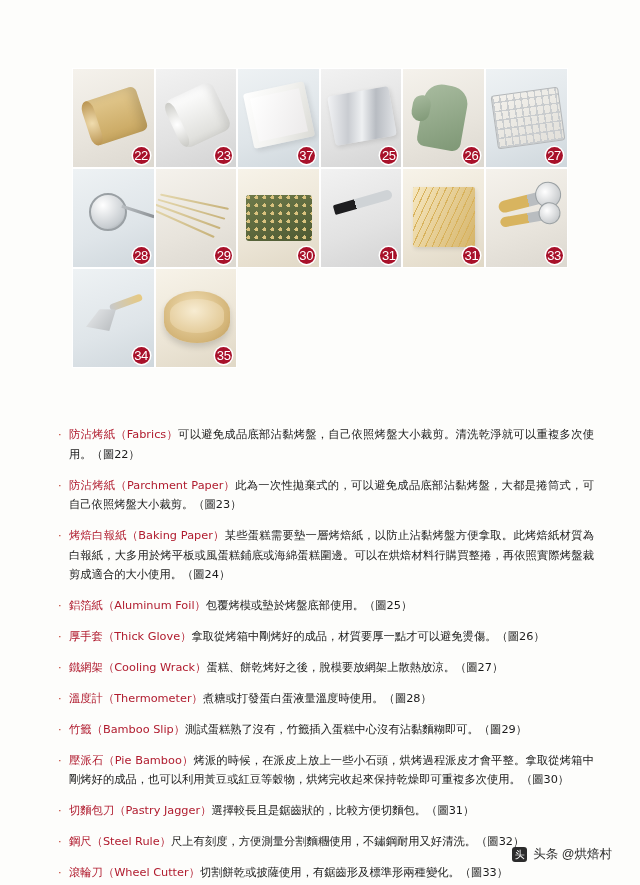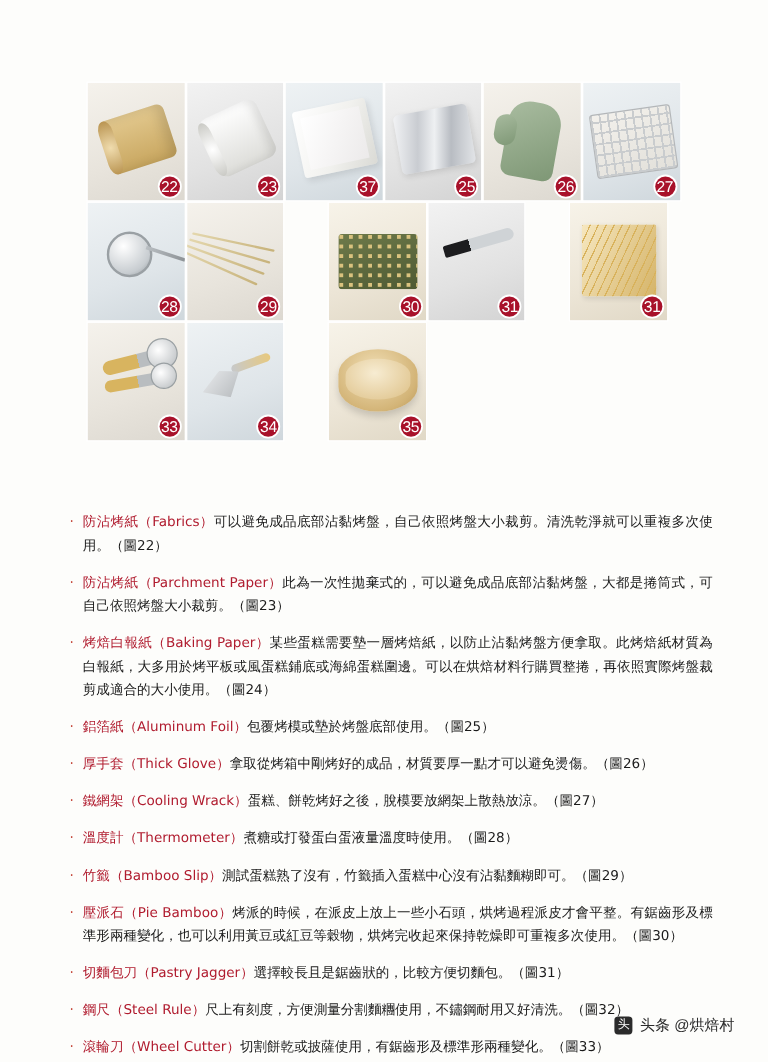--- a/index.html
+++ b/index.html
@@ -53,21 +53,21 @@
     font-size: 13px;
     line-height: 17px;
     text-align: center;
     font-family: "Liberation Sans", sans-serif;
     letter-spacing: -0.3px;
     box-shadow: 0 0 0 1.5px #ffffff;
   }
   
   .bg-soft { background: linear-gradient(160deg,#f5f2ec 0%, #e8e4dc 60%, #dcd8d0 100%); }
   .bg-cool { background: linear-gradient(160deg,#eef2f4 0%, #dfe5e9 60%, #cfd7dc 100%); }
-  .bg-warm { background: linear-gradient(160deg,#f7f3e9 0%, #ece5d6 60%, #e0d8c6 100%); margin-left: 36px; }
+  .bg-warm { background: linear-gradient(160deg,#f7f3e9 0%, #ece5d6 60%, #e0d8c6 100%); }
   .bg-grey { background: linear-gradient(160deg,#f2f2f2 0%, #e2e2e2 60%, #d3d3d3 100%); }
 
   
   .roll-paper { position:absolute; left:14px; top:24px; width:56px; height:46px;
     background: linear-gradient(180deg,#e3c98f,#c8a65f);
     border-radius: 6px; transform: rotate(-18deg);
     box-shadow: inset -6px 0 10px rgba(0,0,0,.12); }
   .roll-paper:after { content:""; position:absolute; left:-2px; top:0; width:12px; height:46px;
     background: radial-gradient(circle at 50% 50%, #f0dcae, #b8924e); border-radius:50%/10px; }
 
@@ -320,21 +320,21 @@
     <p class="item"><span class="dot">‧</span><span class="term">鋁箔紙（Aluminum Foil）</span><span>包覆烤模或墊於烤盤底部使用。（圖25）</span></p>
 
     <p class="item"><span class="dot">‧</span><span class="term">厚手套（Thick Glove）</span><span>拿取從烤箱中剛烤好的成品，材質要厚一點才可以避免燙傷。（圖26）</span></p>
 
     <p class="item"><span class="dot">‧</span><span class="term">鐵網架（Cooling Wrack）</span><span>蛋糕、餅乾烤好之後，脫模要放網架上散熱放涼。（圖27）</span></p>
 
     <p class="item"><span class="dot">‧</span><span class="term">溫度計（Thermometer）</span><span>煮糖或打發蛋白蛋液量溫度時使用。（圖28）</span></p>
 
     <p class="item"><span class="dot">‧</span><span class="term">竹籤（Bamboo Slip）</span><span>測試蛋糕熟了沒有，竹籤插入蛋糕中心沒有沾黏麵糊即可。（圖29）</span></p>
 
-    <p class="item"><span class="dot">‧</span><span class="term">壓派石（Pie Bamboo）</span><span>烤派的時候，在派皮上放上一些小石頭，烘烤過程派皮才會平整。有鋸齒形及標準形兩種變化，也可以利用黃豆或紅豆等穀物，烘烤完收起來保持乾燥即可重複多次使用。（圖30）</span></p>
+    <p class="item"><span class="dot">‧</span><span class="term">壓派石（Pie Bamboo）</span><span>烤派的時候，在派皮上放上一些小石頭，烘烤過程派皮才會平整。拿取從烤箱中剛烤好的成品，也可以利用黃豆或紅豆等穀物，烘烤完收起來保持乾燥即可重複多次使用。（圖30）</span></p>
 
     <p class="item"><span class="dot">‧</span><span class="term">切麵包刀（Pastry Jagger）</span><span>選擇較長且是鋸齒狀的，比較方便切麵包。（圖31）</span></p>
 
     <p class="item"><span class="dot">‧</span><span class="term">鋼尺（Steel Rule）</span><span>尺上有刻度，方便測量分割麵糰使用，不鏽鋼耐用又好清洗。（圖32）</span></p>
 
     <p class="item"><span class="dot">‧</span><span class="term">滾輪刀（Wheel Cutter）</span><span>切割餅乾或披薩使用，有鋸齒形及標準形兩種變化。（圖33）</span></p>
 
   </div>
 
   <div class="footer">

